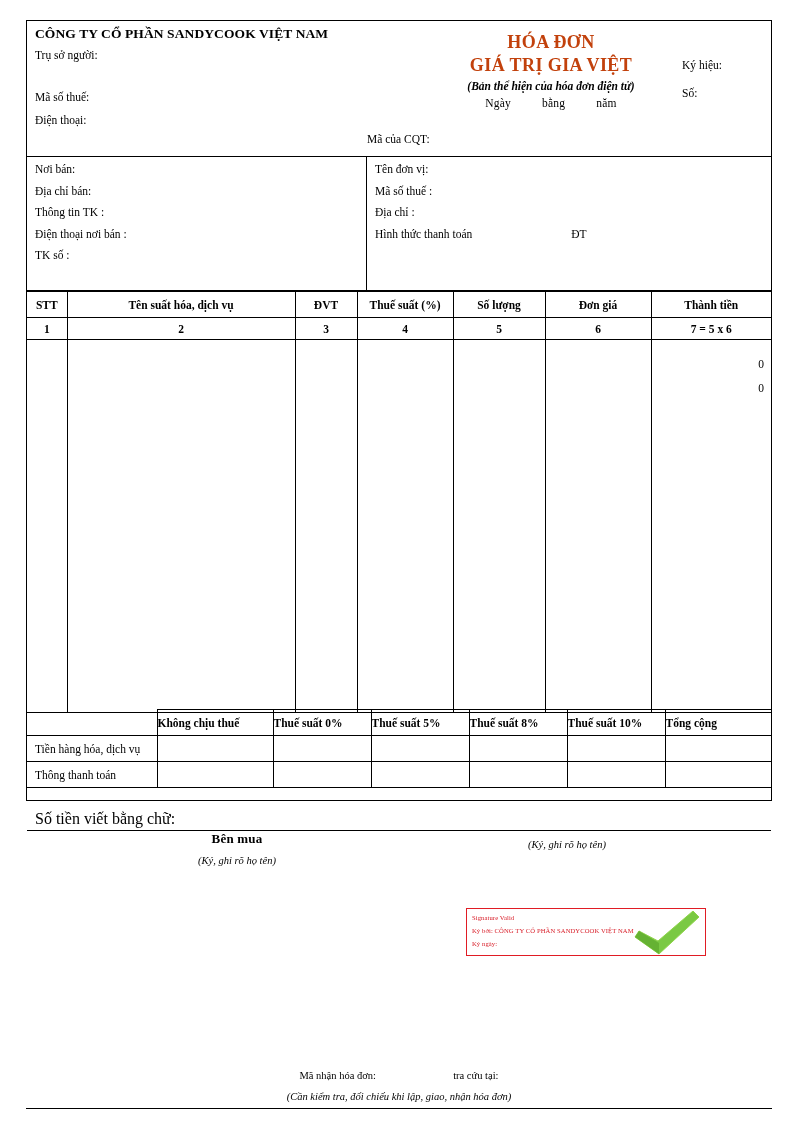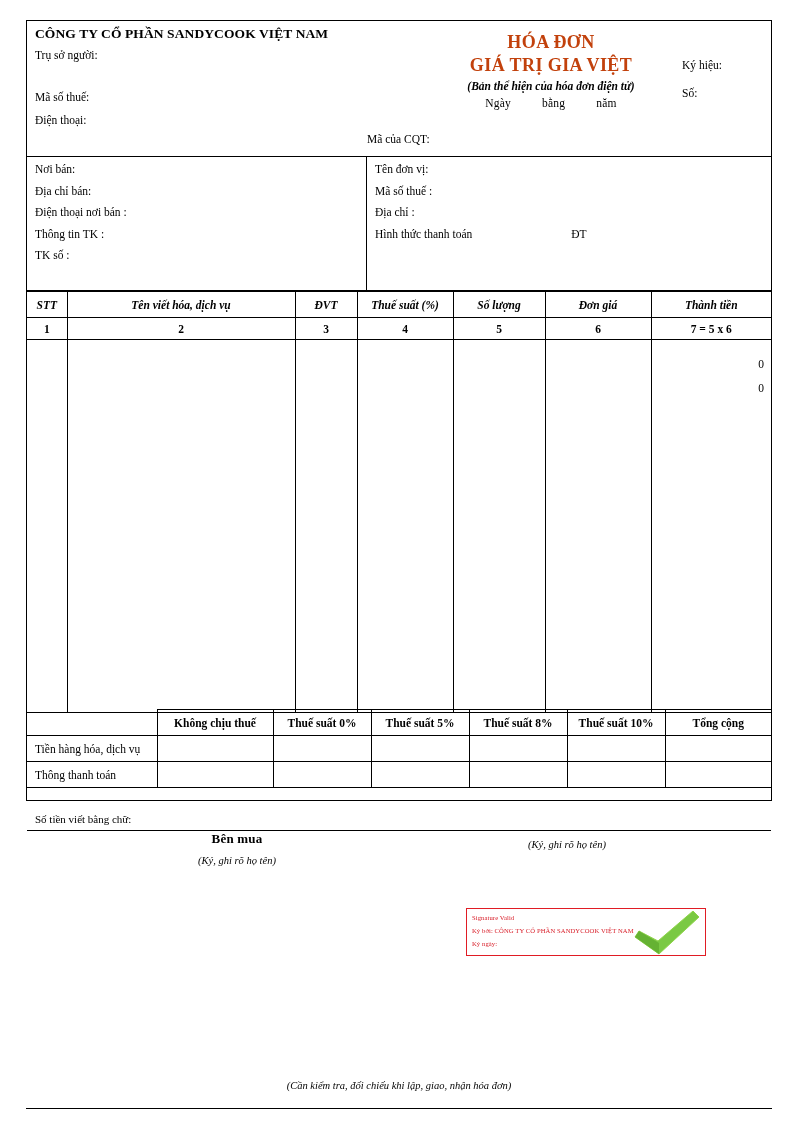--- a/index.html
+++ b/index.html
@@ -132,21 +132,20 @@
   .items-table td {
     border: 1.2px solid #000;
     font-size: 11.5px;
     padding: 0;
   }
   .items-table th {
     height: 25px;
     font-weight: bold;
     text-align: center;
     vertical-align: middle;
-    font-style: italic;
   }
   .items-table td.numrow {
     height: 21px;
     text-align: center;
     font-weight: bold;
     vertical-align: middle;
   }
   .items-table td.bodycell {
     height: 372px;
     vertical-align: top;
@@ -173,21 +172,21 @@
   }
   .tax-table th,
   .tax-table td {
     border: 1.2px solid #000;
     font-size: 11.5px;
     height: 25px;
     padding: 0;
   }
   .tax-table th {
     font-weight: bold;
-    text-align: center;
+    text-align: left;
     vertical-align: middle;
     margin-left: 9px;
   }
   .tax-table td.rowlabel {
     text-align: left;
     padding-left: 8px;
     border-left: none;
     white-space: nowrap;
   }
   .tax-table th.corner {
@@ -199,21 +198,21 @@
 
   
   .words-row {
     position: absolute;
     left: 0;
     top: 788px;
     width: 100%;
     height: 22px;
     border-bottom: 1.2px solid #000;
     box-sizing: border-box;
-    font-size: 11px;
+    font-size: 16px;
     padding-left: 8px;
     line-height: 20px;
     white-space: nowrap;
   }
 
   
   .sign-area {
     position: absolute;
     left: 0;
     top: 810px;
@@ -326,22 +325,22 @@
 
       <div class="kyhieu">Ký hiệu:</div>
       <div class="sohd">Số:</div>
     </div>
 
     <div class="parties-band">
 
       <div class="party-col party-seller">
         <div class="party-line">Nơi bán:</div>
         <div class="party-line">Địa chỉ bán:</div>
+        <div class="party-line">Thông tin TK :</div>
         <div class="party-line">Điện thoại nơi bán :</div>
-        <div class="party-line">Thông tin TK :</div>
         <div class="party-line">TK số :</div>
       </div>
 
       <div class="party-col party-buyer">
         <div class="party-line">Tên đơn vị:</div>
         <div class="party-line">Mã số thuế :</div>
         <div class="party-line">Địa chỉ :</div>
         <div class="party-line">
           <span>Hình thức thanh toán</span>
           <span class="pay-mode">ĐT</span>
@@ -355,21 +354,21 @@
         <col style="width:228px">
         <col style="width:62px">
         <col style="width:96px">
         <col style="width:92px">
         <col style="width:106px">
         <col style="width:120px">
       </colgroup>
       <thead>
         <tr>
           <th>STT</th>
-          <th>Tên viết hóa, dịch vụ</th>
+          <th>Tên suất hóa, dịch vụ</th>
           <th>ĐVT</th>
           <th>Thuế suất (%)</th>
           <th>Số lượng</th>
           <th>Đơn giá</th>
           <th>Thành tiền</th>
         </tr>
         <tr>
           <td class="numrow">1</td>
           <td class="numrow">2</td>
           <td class="numrow">3</td>
@@ -460,17 +459,22 @@
     <div class="sig-line sig-l1">Signature Valid</div>
     <div class="sig-line sig-l2">Ký bởi: CÔNG TY CỔ PHẦN SANDYCOOK VIỆT NAM</div>
     <div class="sig-line sig-l3">Ký ngày:</div>
     <svg class="check-mark" viewBox="0 0 68 44">
       <polygon points="6,20 2,26 26,43 66,6 60,0 25,30" fill="#7ac943" stroke="#8fd44a" stroke-width="1"></polygon>
       <polygon points="6,20 2,26 26,43 26,32" fill="#5faa2e" opacity="0.75"></polygon>
     </svg>
   </div>
 
   <div class="footer">
+    <div class="footer-line1">
+      <span>Mã nhận hóa đơn:</span>
+      <span class="gap"></span>
+      <span>tra cứu tại:</span>
+    </div>
     <div class="footer-line2">(Cần kiểm tra, đối chiếu khi lập, giao, nhận hóa đơn)</div>
   </div>
   <div class="footer-rule"></div>
 
 </div>
 
 </body></html>

